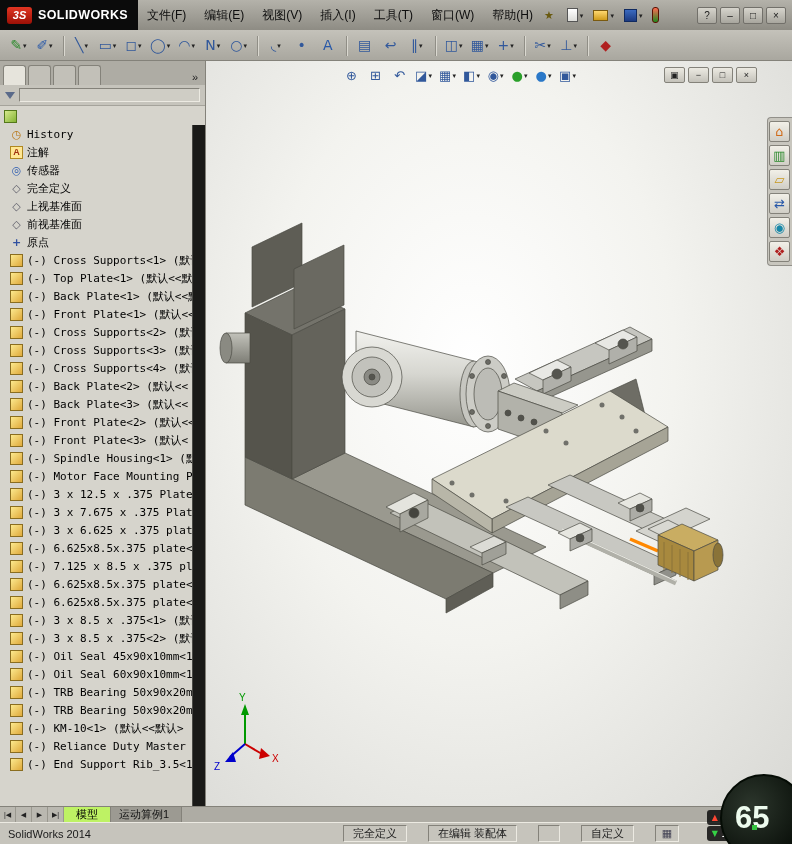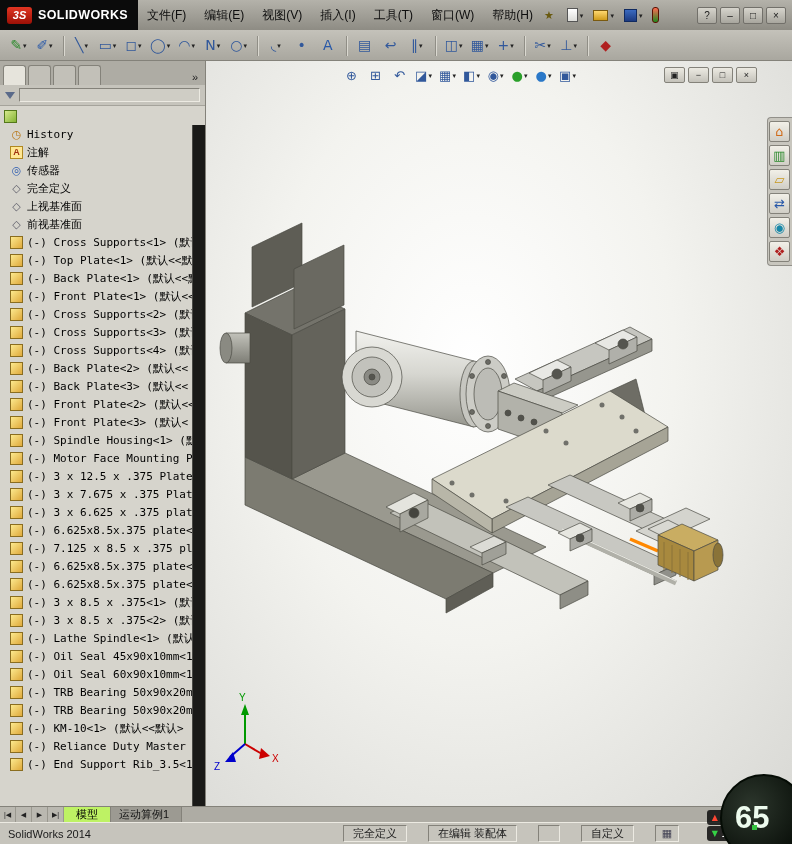--- a/index.html
+++ b/index.html
@@ -351,20 +351,24 @@
           <div class="tree-row t-plane">
             <span class="ico"></span>
             <span class="lbl">上视基准面</span>
           </div>
 
           <div class="tree-row t-plane">
             <span class="ico"></span>
             <span class="lbl">前视基准面</span>
           </div>
 
+          <div class="tree-row t-origin">
+            <span class="ico"></span>
+            <span class="lbl">原点</span>
+          </div>
 
           <div class="tree-row t-part">
             <span class="ico"></span>
             <span class="lbl">(-) Cross Supports&lt;1&gt; (默认&lt;</span>
           </div>
 
           <div class="tree-row t-part">
             <span class="ico"></span>
             <span class="lbl">(-) Top Plate&lt;1&gt; (默认&lt;&lt;默认</span>
           </div>
@@ -462,24 +466,20 @@
           <div class="tree-row t-part">
             <span class="ico"></span>
             <span class="lbl">(-) 3 x 8.5 x .375&lt;1&gt; (默认</span>
           </div>
 
           <div class="tree-row t-part">
             <span class="ico"></span>
             <span class="lbl">(-) 3 x 8.5 x .375&lt;2&gt; (默认</span>
           </div>
 
-          <div class="tree-row t-part">
-            <span class="ico"></span>
-            <span class="lbl">(-) Lathe Spindle&lt;1&gt; (默认</span>
-          </div>
 
           <div class="tree-row t-part">
             <span class="ico"></span>
             <span class="lbl">(-) Oil Seal 45x90x10mm&lt;1&gt;</span>
           </div>
 
           <div class="tree-row t-part">
             <span class="ico"></span>
             <span class="lbl">(-) Oil Seal 60x90x10mm&lt;1&gt;</span>
           </div>

